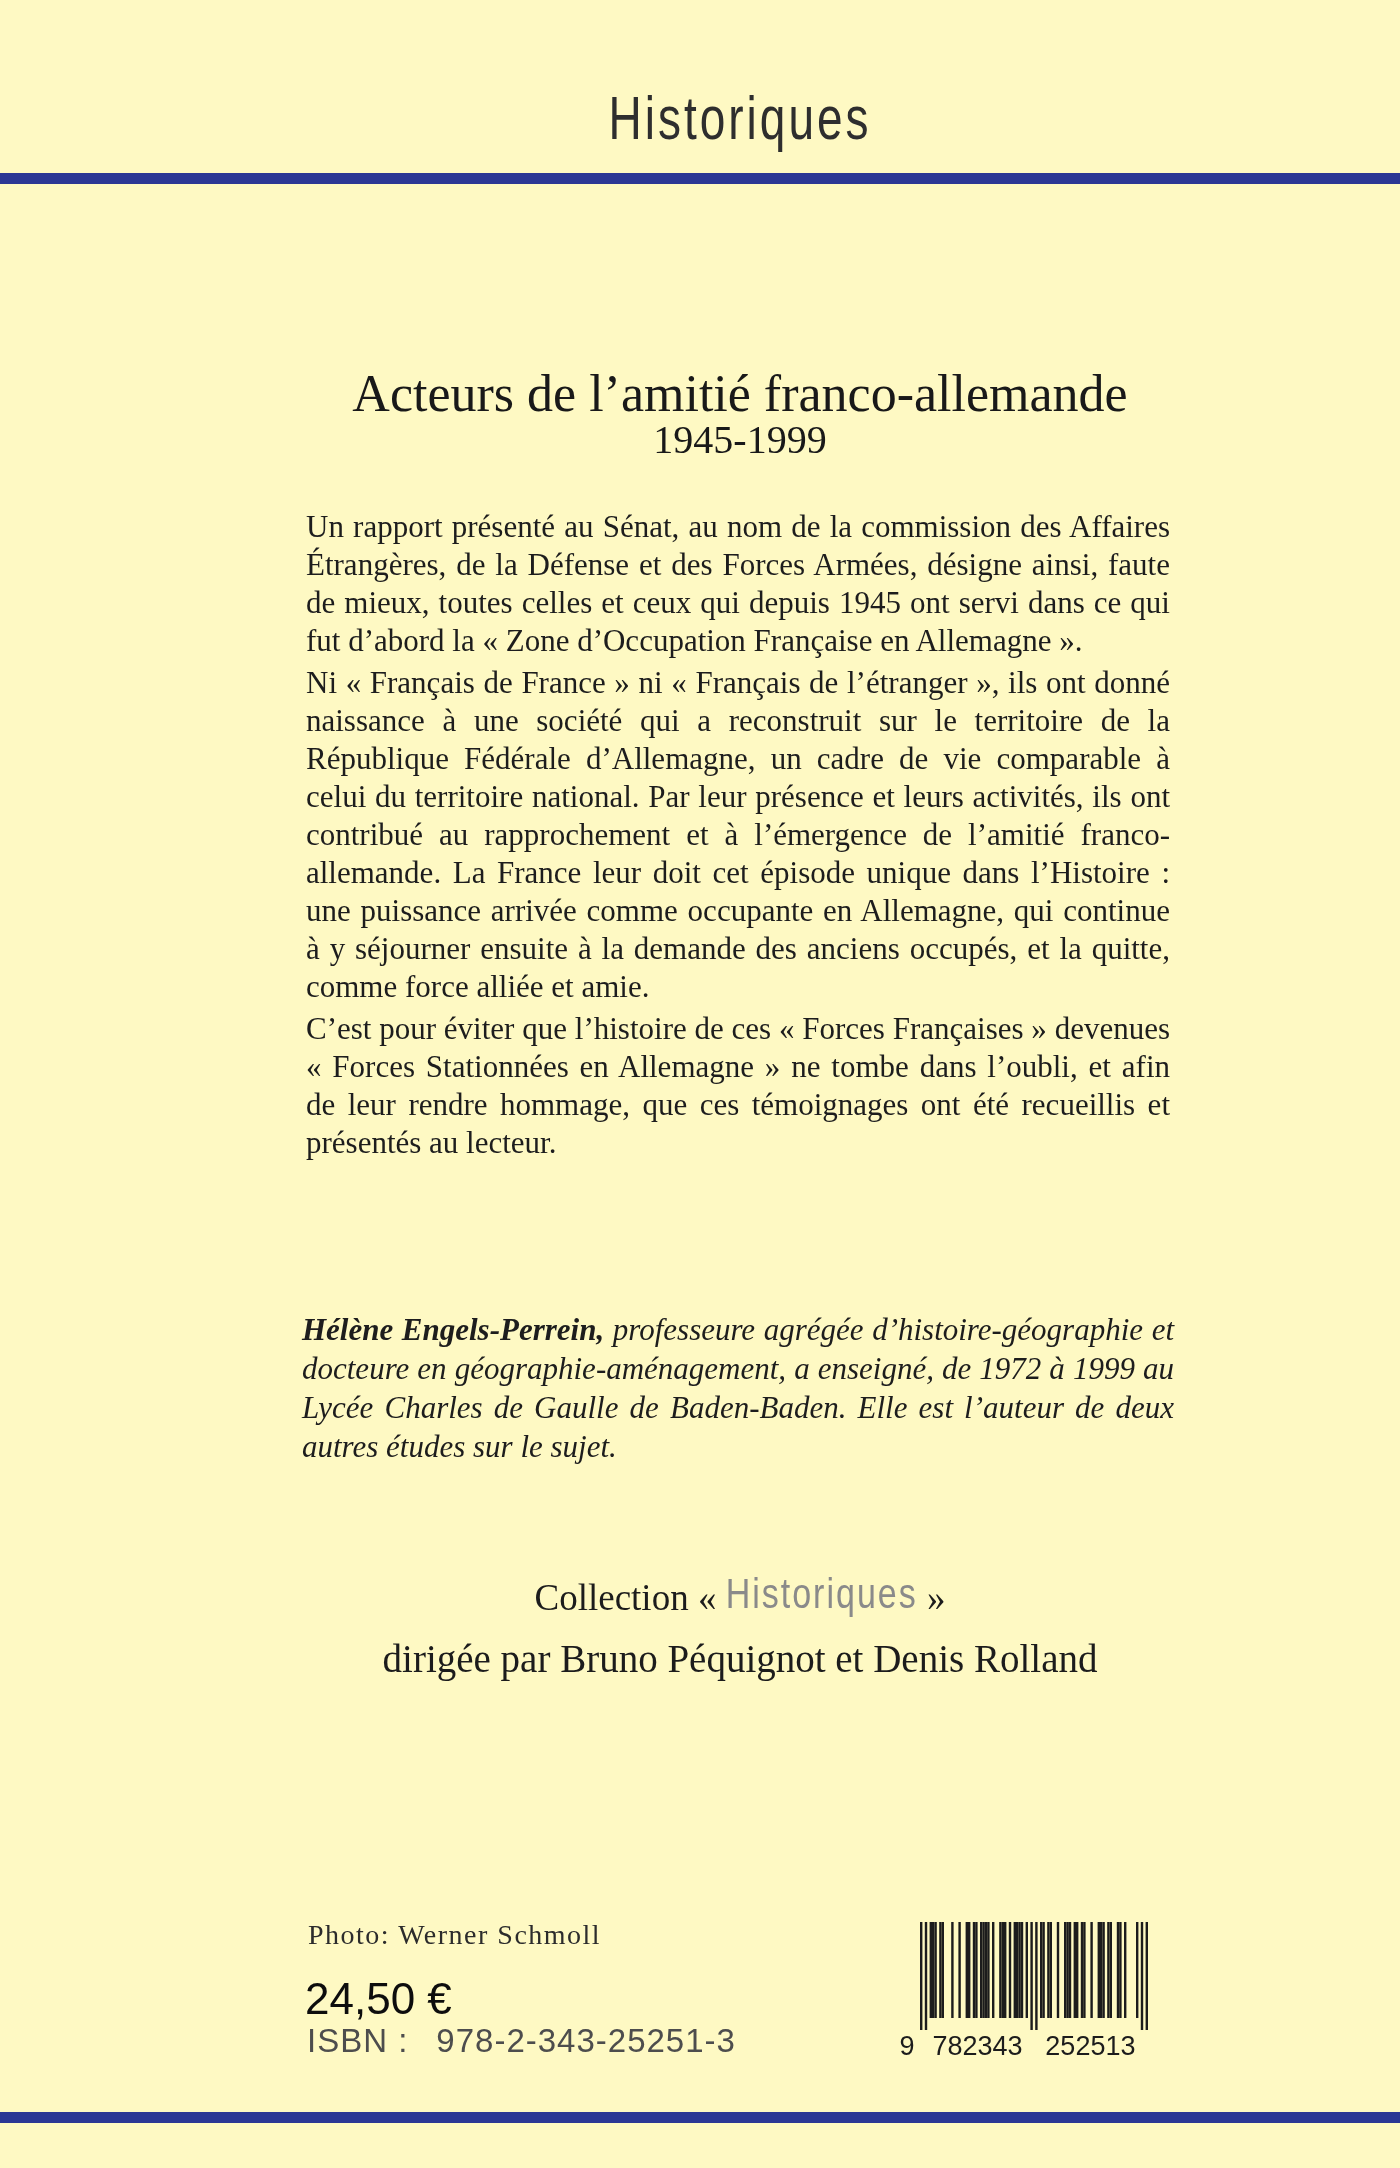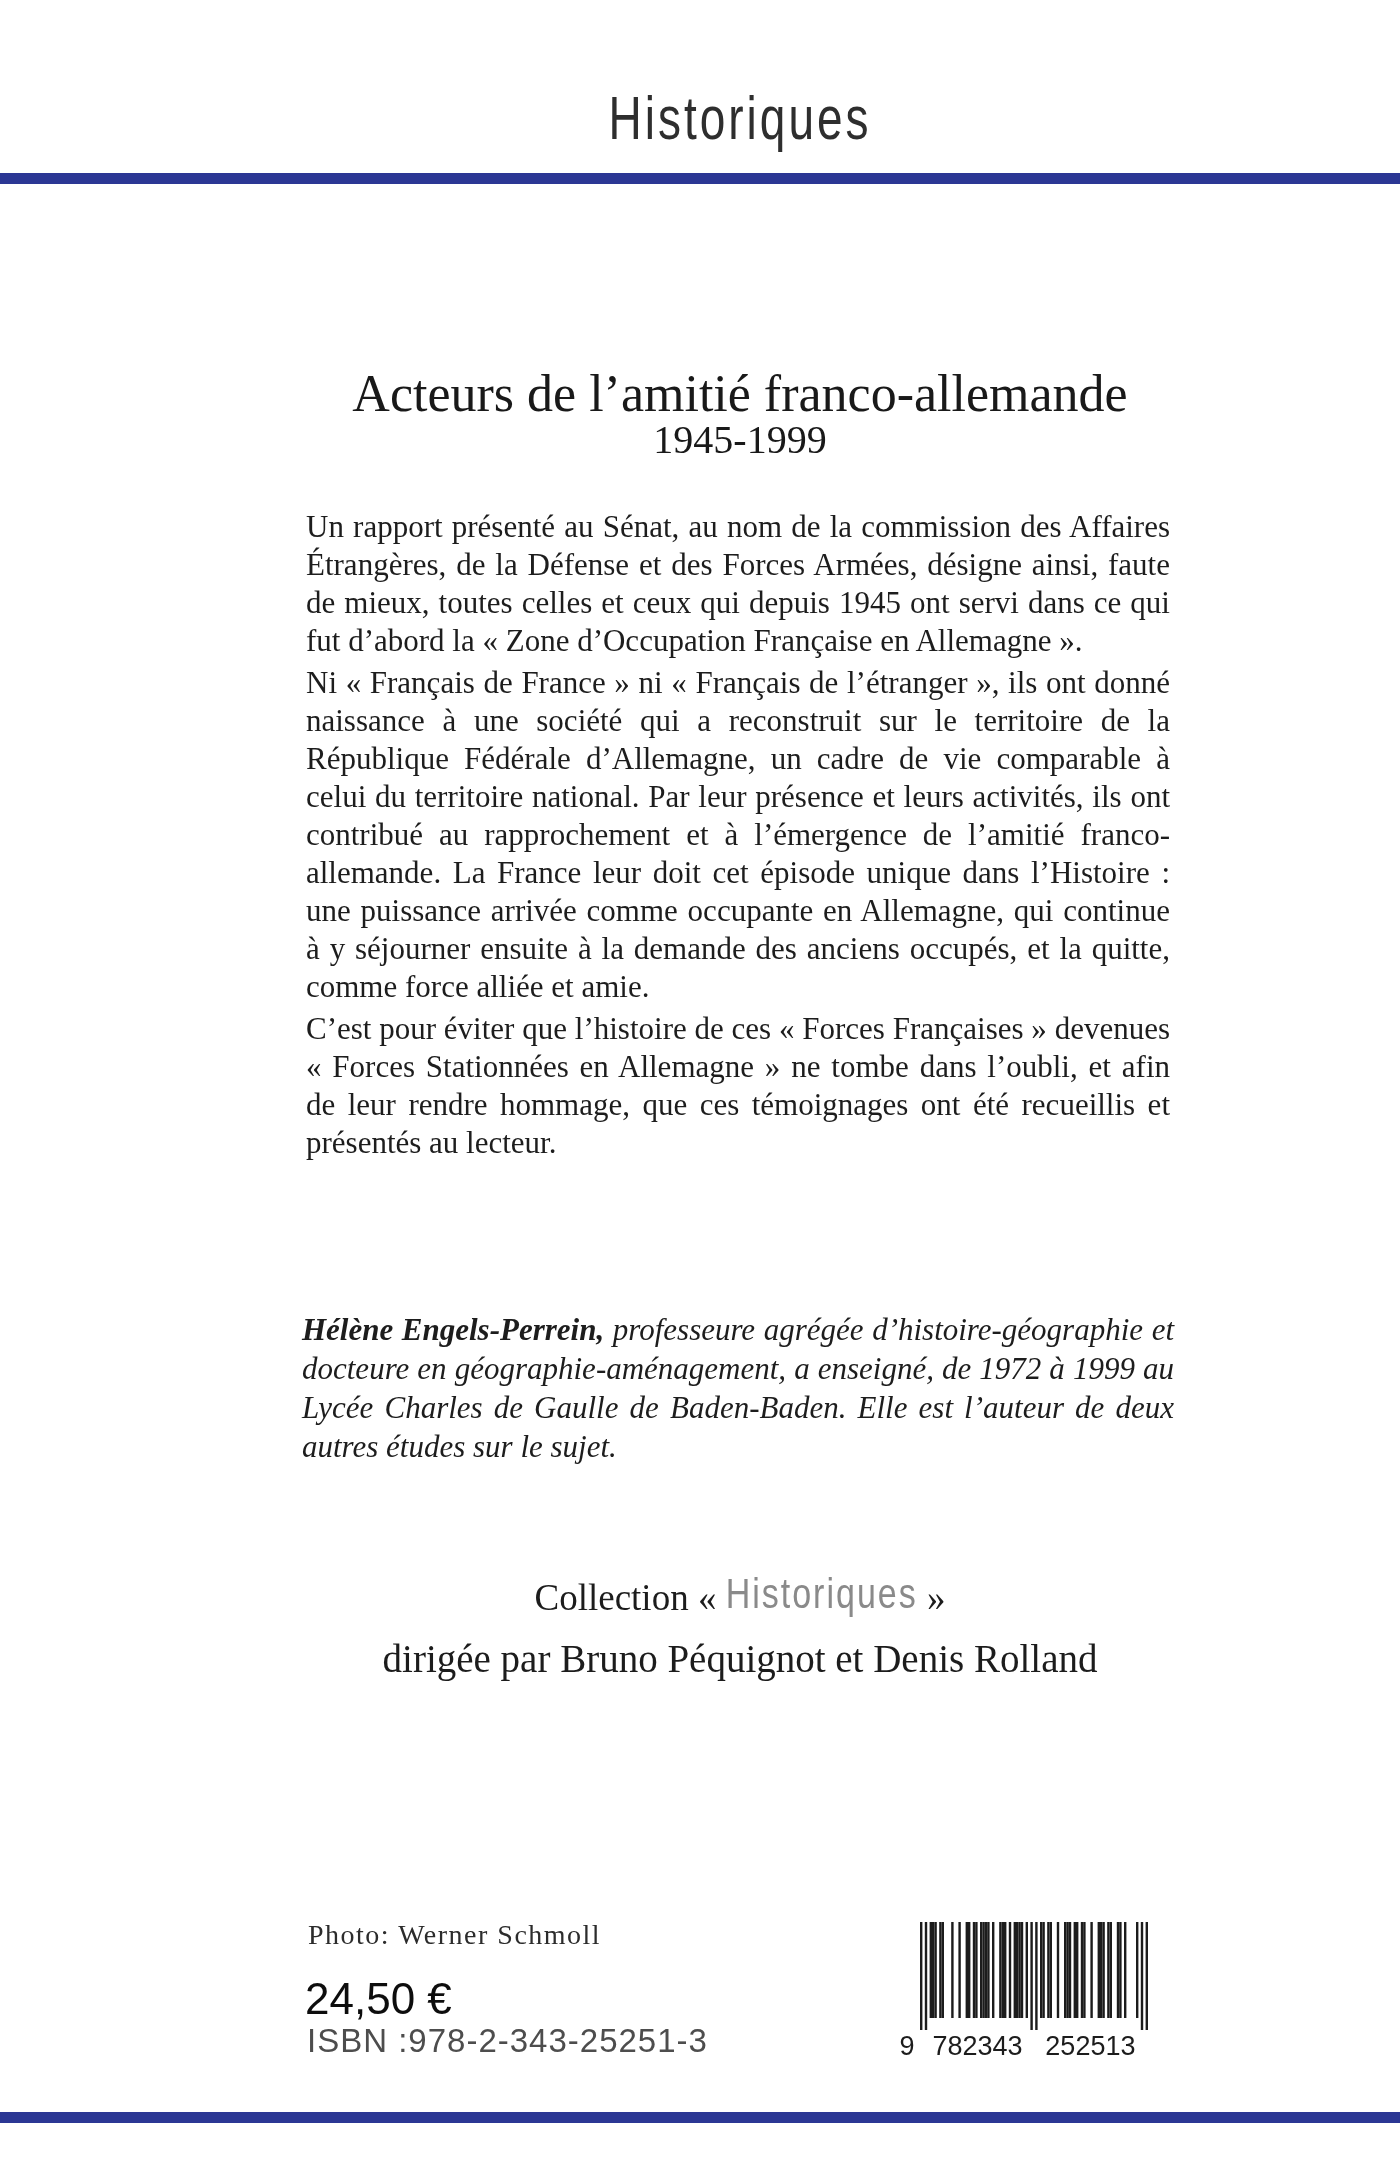--- a/index.html
+++ b/index.html
@@ -1,20 +1,20 @@
 <!DOCTYPE html>
 <html><head>
 <meta charset="utf-8">
 <style>
   html,body{margin:0;padding:0;background:#e8e8e8;}
   .page{
     position:relative;
     width:1400px;height:2168px;
     margin:0 auto;
-    background:#ffffff;
+    background:#fef9c3;
     overflow:hidden;
     font-family:"Liberation Serif", serif;
     color:#1d1d1d;
   }
   .centered{position:absolute;left:80px;right:0;text-align:center;}
   .deco{
     font-family:"Liberation Sans", sans-serif;
     font-weight:200;
     display:inline-block;
     transform:scaleY(1.32);
@@ -60,21 +60,21 @@
   .price{
     position:absolute;left:305px;top:1974px;
     font-family:"Liberation Sans", sans-serif;
     font-size:44px;color:#0d0d0d;
   }
   .isbn-line{
     position:absolute;left:307px;top:2022px;
     font-family:"Liberation Sans", sans-serif;
     font-size:33px;color:#4d4d4d;letter-spacing:1px;
   }
-  .isbn-line .isbn-value{margin-left:0;text-align:right;}
+  .isbn-line .isbn-value{margin-left:28px;text-align:right;}
   .barcode{position:absolute;left:898px;top:1922px;width:260px;height:142px;}
   .barcode svg{display:block;}
   .bc-digits{
     font-family:"Liberation Sans", sans-serif;
   }
 </style>
 </head>
 <body>
 
 <div class="page">

